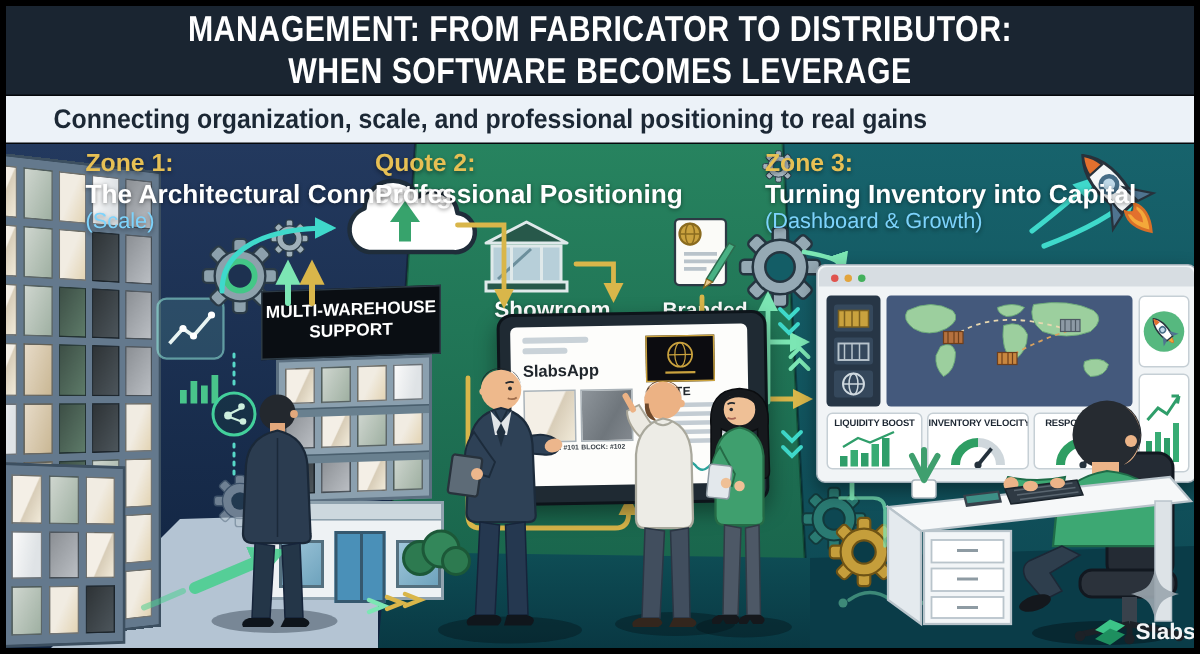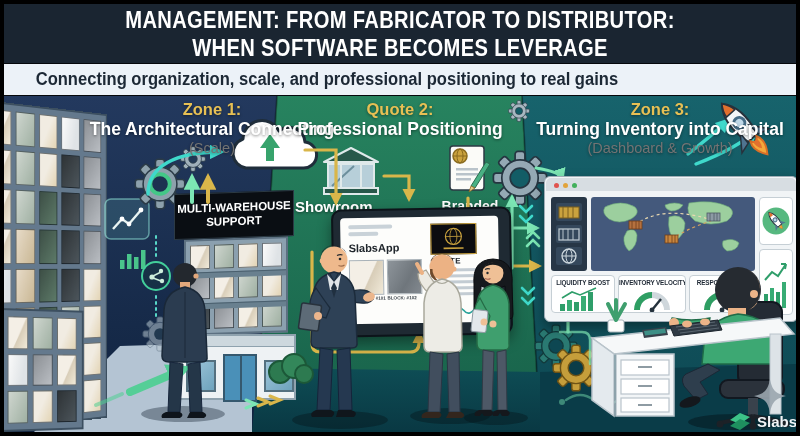--- a/index.html
+++ b/index.html
@@ -8,25 +8,25 @@
   .ab{position:absolute;}
   svg{display:block;overflow:visible;}
   
   #hdr{left:4px;top:4px;width:792px;height:59px;background:#1a2531;color:#fff;text-align:center;
     display:flex;flex-direction:column;justify-content:center;border-bottom:1px solid #05080c;}
   #hdr .t{font-weight:800;font-size:24px;line-height:28px;letter-spacing:.4px;transform:scaleX(.84);white-space:nowrap;}
   #sub{left:4px;top:64px;width:792px;height:31px;background:#ecf2f8;color:#1c2835;text-align:left;
     border-bottom:1px solid #05080c;}
   #sub .t{font-weight:600;font-size:18px;line-height:31px;transform:scaleX(.92);white-space:nowrap;}
   
-  .zhead{position:absolute;top:100px;text-align:center;line-height:1.18;color:#fff;
+  .zhead{position:absolute;top:100px;text-align:left;line-height:1.18;color:#fff;
     text-shadow:0 1px 3px rgba(0,0,0,.45);z-index:30;}
   .zlabel{color:#e7c054;font-weight:800;font-size:16.5px;}
   .ztitle{font-weight:800;font-size:17.5px;}
-  .zqual{font-weight:400;font-size:14.5px;color:#737373;}
+  .zqual{font-weight:400;font-size:14.5px;color:#7dd3fc;}
   
   .wallgrid{display:grid;gap:5px;padding:6px;background:#64798d;border:2px solid #3c4f60;box-sizing:border-box;}
   .cell{border:1px solid rgba(10,20,30,.55);}
   .p0{background:linear-gradient(115deg,#f4efe6 55%,#d8cdb8 58%,#f1ead9);}
   .p1{background:linear-gradient(100deg,#fafafa,#dfe3e6 75%);}
   .p2{background:linear-gradient(120deg,#2e3336,#4c555b);}
   .p3{background:linear-gradient(115deg,#cfd6cf,#9fb0a2);}
   .p4{background:linear-gradient(110deg,#e7dbc8,#c9b794);}
   .p5{background:linear-gradient(125deg,#8b8f94,#babec3);}
   .p6{background:linear-gradient(115deg,#f1ece2 45%,#e3d4b4);}
@@ -364,21 +364,21 @@
   </svg>
 
   <svg class="ab" style="left:320px;top:146px;z-index:7" width="62" height="50">
     <path d="M31,2 L58,16 L4,16 Z" fill="#27584a" stroke="#dfe9ea" stroke-width="2" stroke-linejoin="round"></path>
     <rect x="8" y="18" width="46" height="24" fill="#b7cfd9" stroke="#dfe9ea" stroke-width="2"></rect>
     <line x1="12" y1="40" x2="34" y2="20" stroke="#6c8f9c" stroke-width="2"></line>
     <line x1="21" y1="18" x2="21" y2="42" stroke="#dfe9ea" stroke-width="2"></line>
     <line x1="41" y1="18" x2="41" y2="42" stroke="#dfe9ea" stroke-width="2"></line>
     <rect x="4" y="42" width="54" height="6" fill="#27584a" stroke="#dfe9ea" stroke-width="2"></rect>
   </svg>
-  <div class="ab" style="left:295px;top:198px;width:112px;text-align:left;color:#fff;font-weight:800;font-size:15px;text-shadow:0 1px 3px rgba(0,0,0,.5);z-index:7">Showroom</div>
+  <div class="ab" style="left:295px;top:198px;width:112px;text-align:right;color:#fff;font-weight:800;font-size:15px;text-shadow:0 1px 3px rgba(0,0,0,.5);z-index:7">Showroom</div>
   <svg class="ab" style="left:444px;top:144px;z-index:7" width="52" height="52">
     <rect x="6" y="2" width="34" height="44" rx="3" fill="#fbfbf8" stroke="#2c3a44" stroke-width="1.5"></rect>
     <circle cx="16" cy="12" r="7" fill="#caa23e" stroke="#8a6b1f" stroke-width="1.5"></circle>
     <ellipse cx="16" cy="12" rx="3" ry="7" fill="none" stroke="#8a6b1f"></ellipse>
     <line x1="9" y1="12" x2="23" y2="12" stroke="#8a6b1f"></line>
     <rect x="12" y="24" width="22" height="2.5" fill="#b9c3ca"></rect>
       <rect x="12" y="29" width="22" height="2.5" fill="#b9c3ca"></rect>
       <rect x="12" y="34" width="15" height="2.5" fill="#b9c3ca"></rect>
     <polygon points="27,42 31,44 46,20 42,18" fill="#49b184" stroke="#2c6b4f"></polygon>
     <polygon points="27,42 31,44 25,48" fill="#e8c98f" stroke="#8a6b1f" stroke-width=".8"></polygon>

